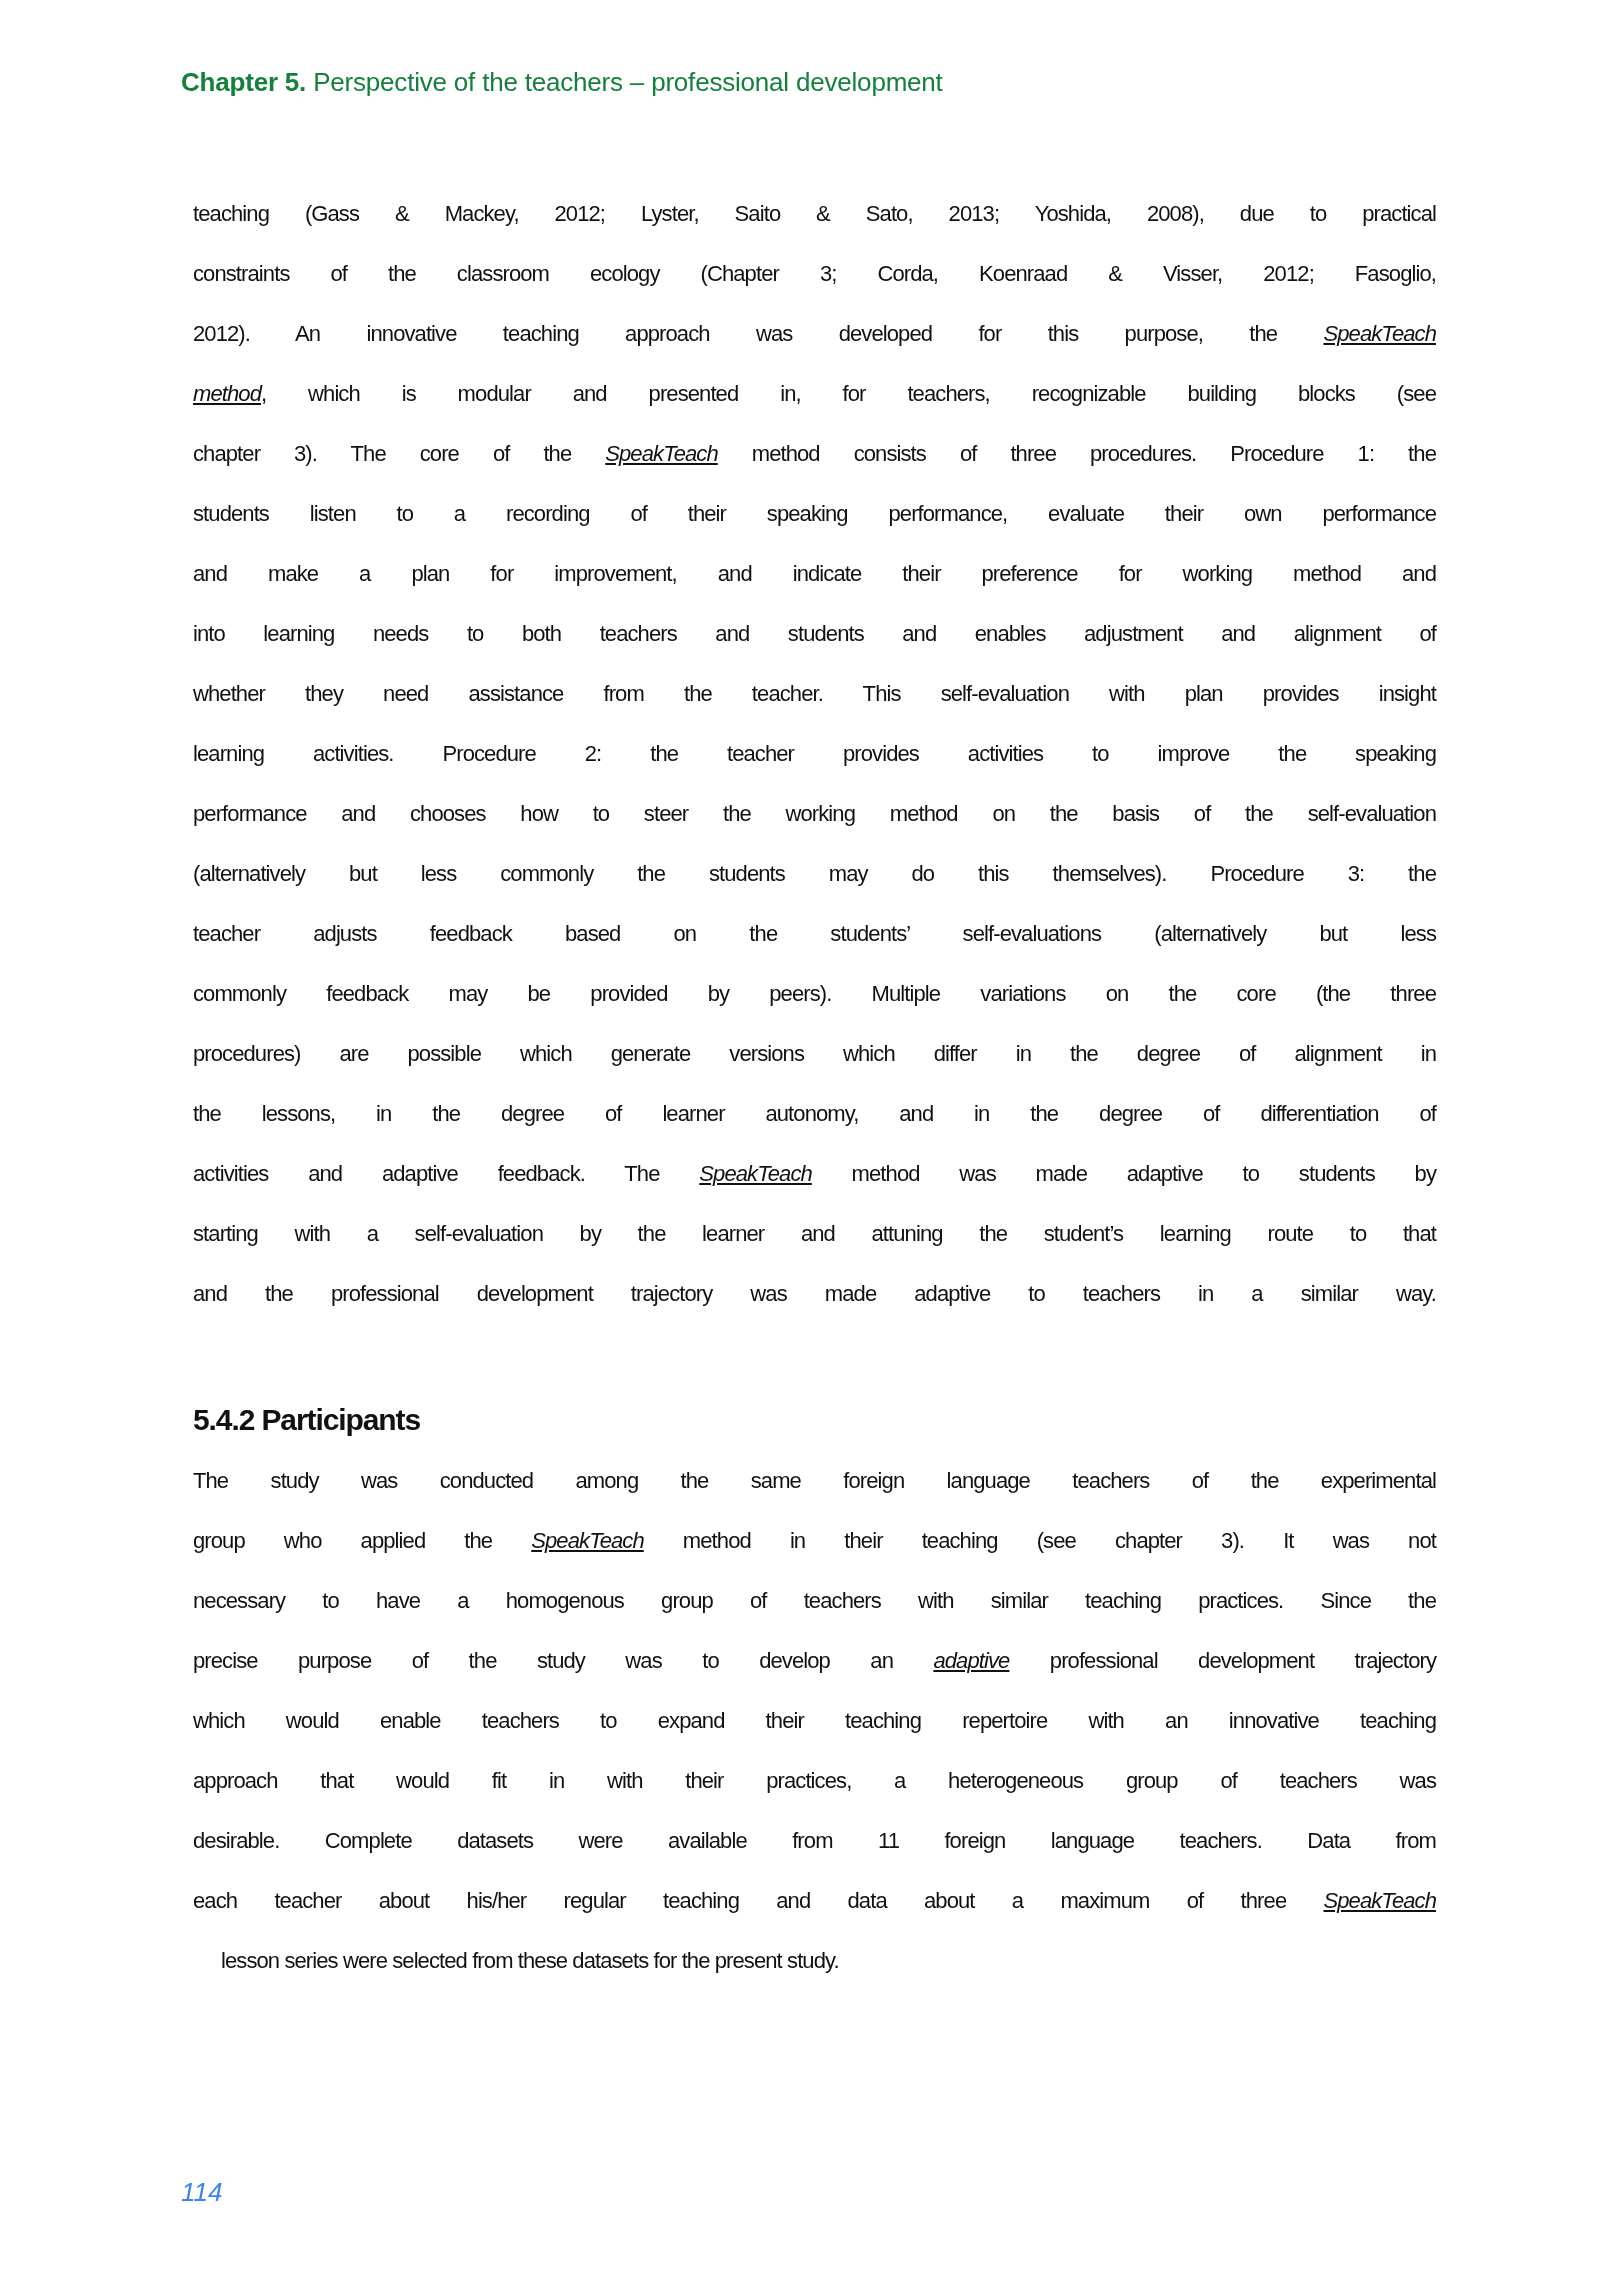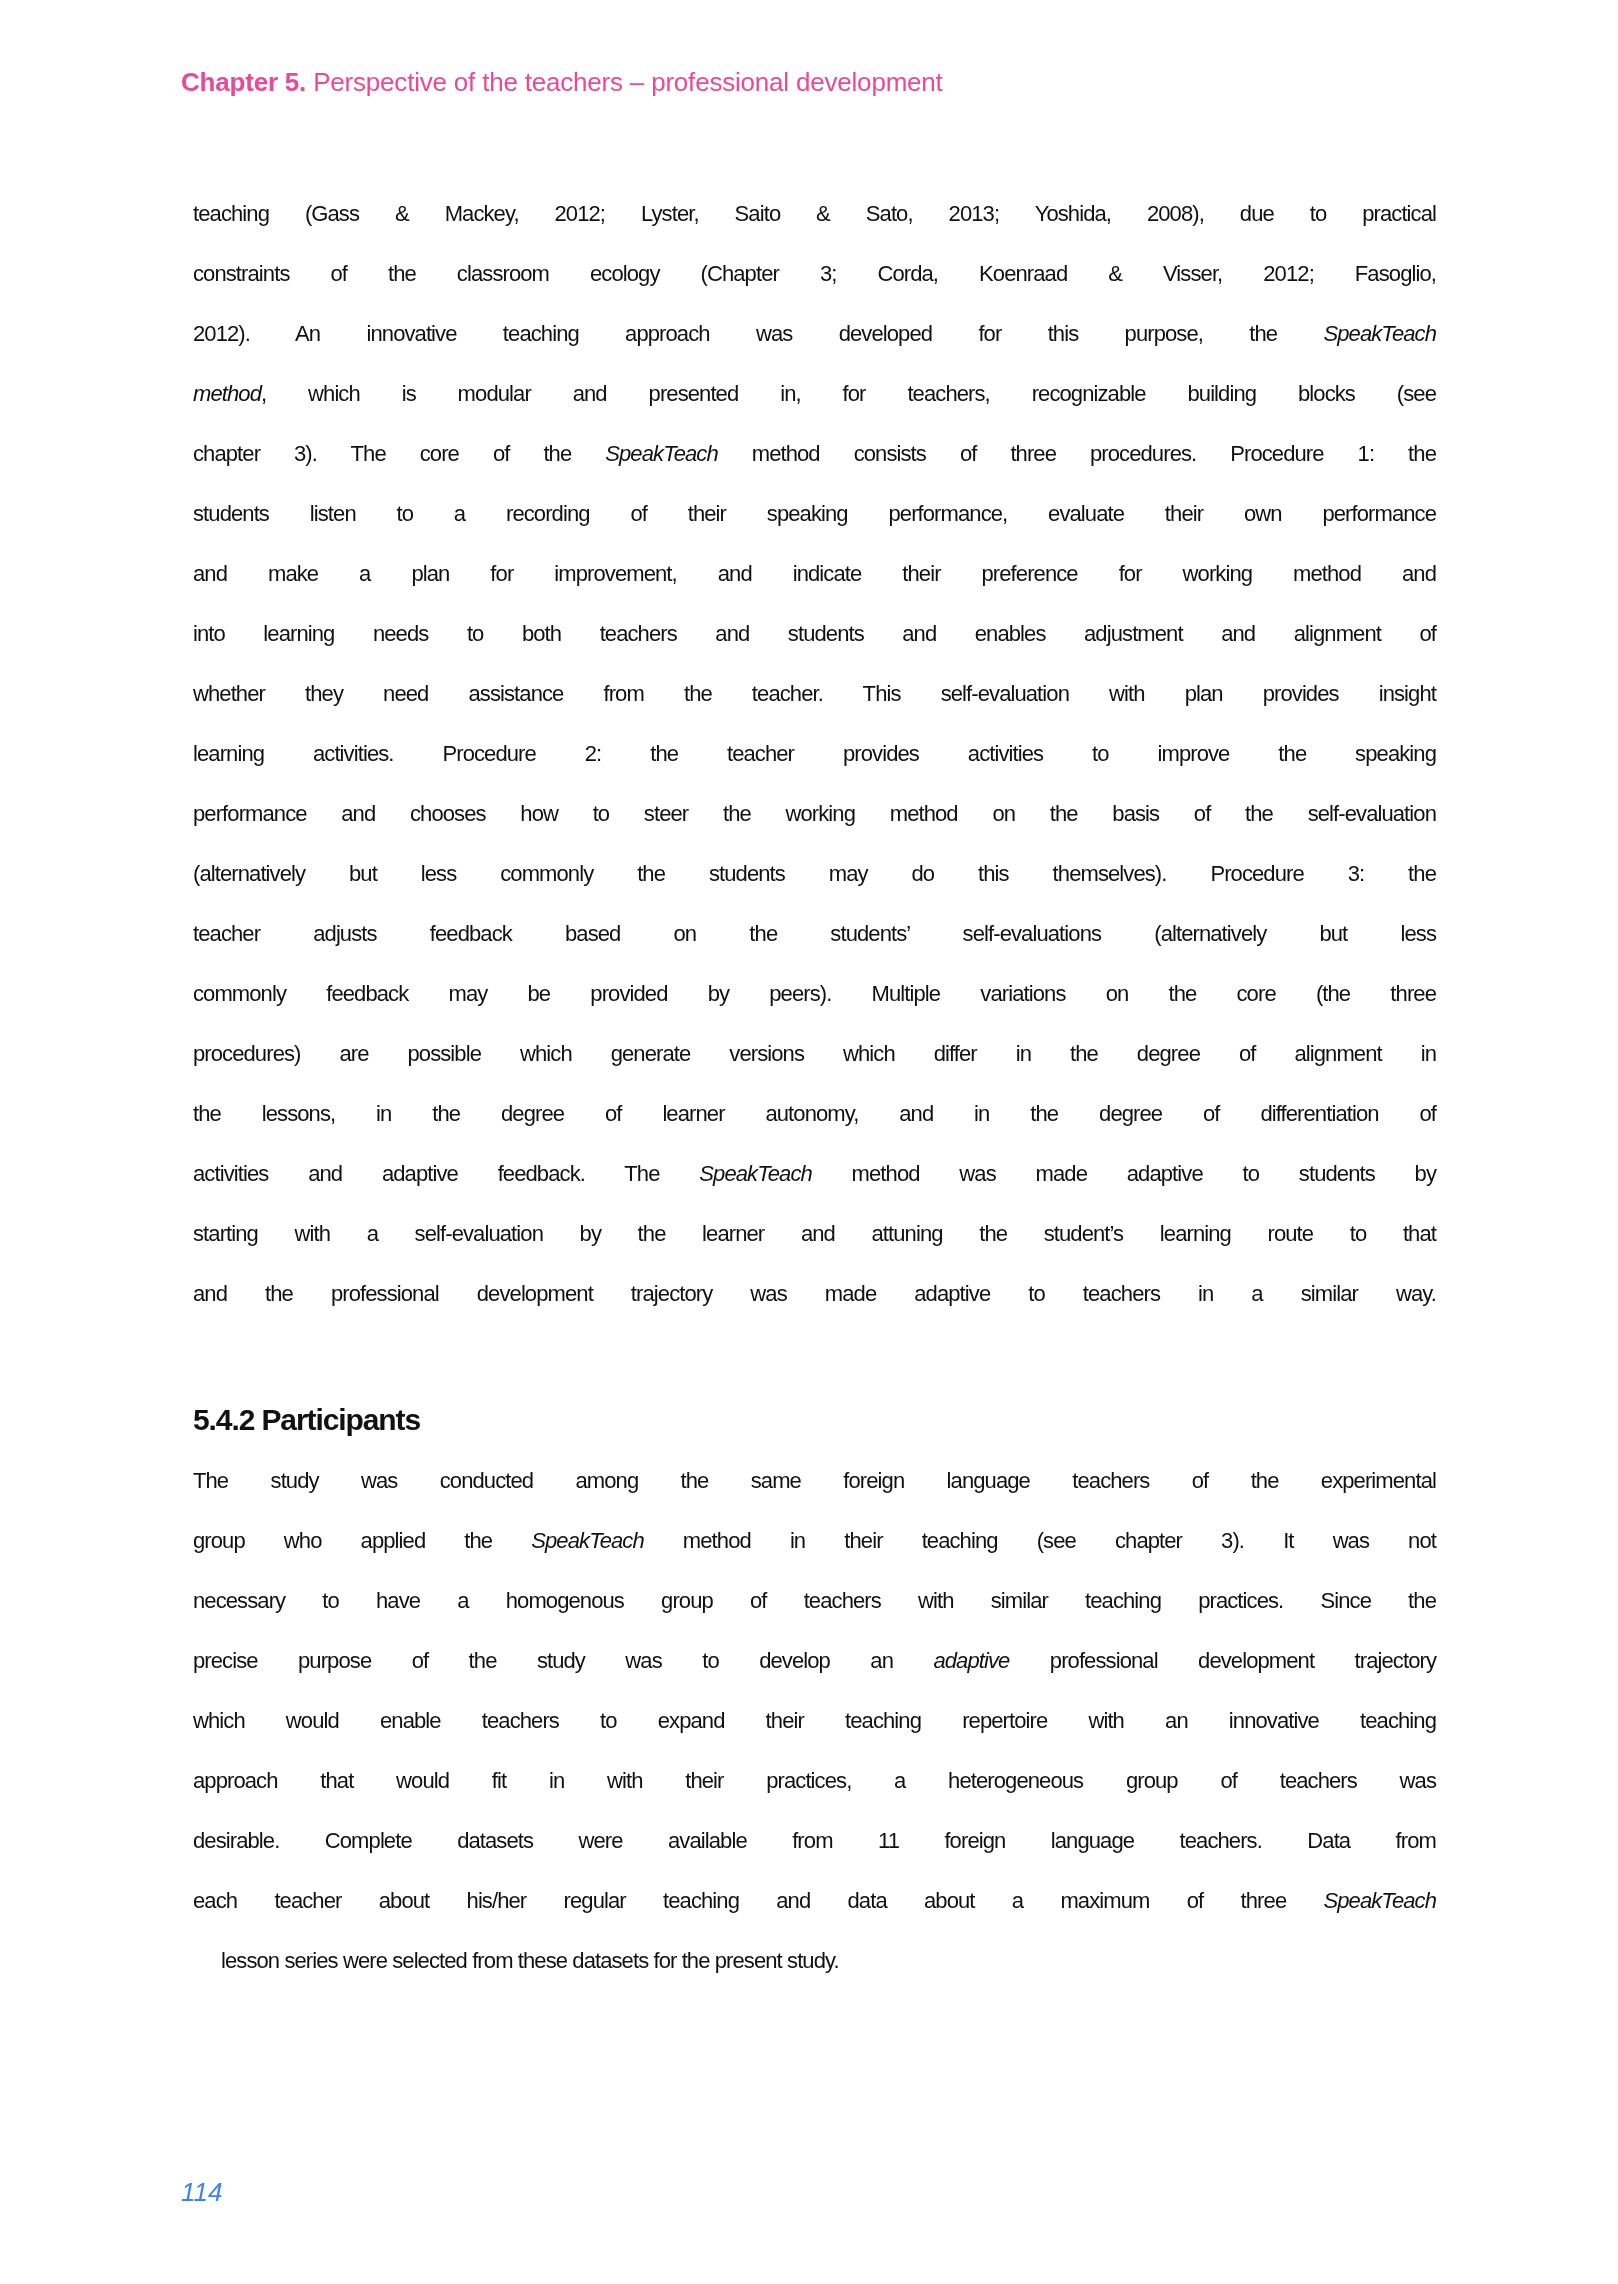--- a/index.html
+++ b/index.html
@@ -1,33 +1,33 @@
 <!DOCTYPE html>
 <html style="font-size:12px"><head>
   <meta charset="utf-8">
   <style>
     html, body { margin: 0; padding: 0; background: #ffffff; }
     body { width: 1618px; height: 2284px; position: relative; overflow: hidden; color: #111111; }
     .running-head {
       position: absolute; left: 181px; top: 67px;
       font-family: "Liberation Sans", sans-serif; font-size: 26px; letter-spacing: -0.2px;
-      color: #ec4899; white-space: nowrap;
+      color: #15803d; white-space: nowrap;
     }
     .running-head .ch { font-weight: bold; }
     .body-text {
       position: absolute; left: 193px; width: 1243px;
       font-family: "Liberation Sans", sans-serif; font-size: 22px; letter-spacing: -0.9px;
       color: #111111;
     }
     .line {
       height: 60px; line-height: 60px; white-space: nowrap;
       text-align: justify; text-align-last: justify;
     }
     .line.last { text-align-last: left; margin-left: 28px; }
-    .line i { font-style: italic; }
+    .line i { font-style: italic; text-decoration: underline; }
     #para1 { top: 184px; }
     .section-heading {
       position: absolute; left: 193px; top: 1400px;
       font-family: "Liberation Sans", sans-serif; font-weight: bold; font-size: 30px;
       letter-spacing: -1.1px; line-height: 40px; color: #111111; text-align: center;
     }
     #para2 { top: 1451px; }
     .page-number {
       position: absolute; left: 181px; top: 2177px;
       font-family: "Liberation Sans", sans-serif; font-size: 26px; color: #3b82f6; font-style: italic;

